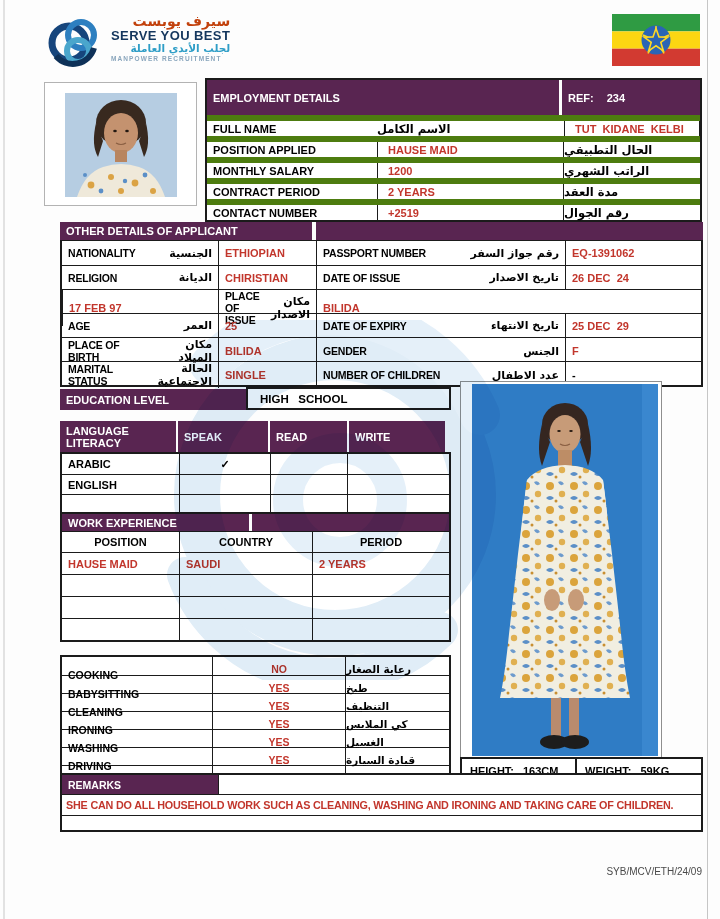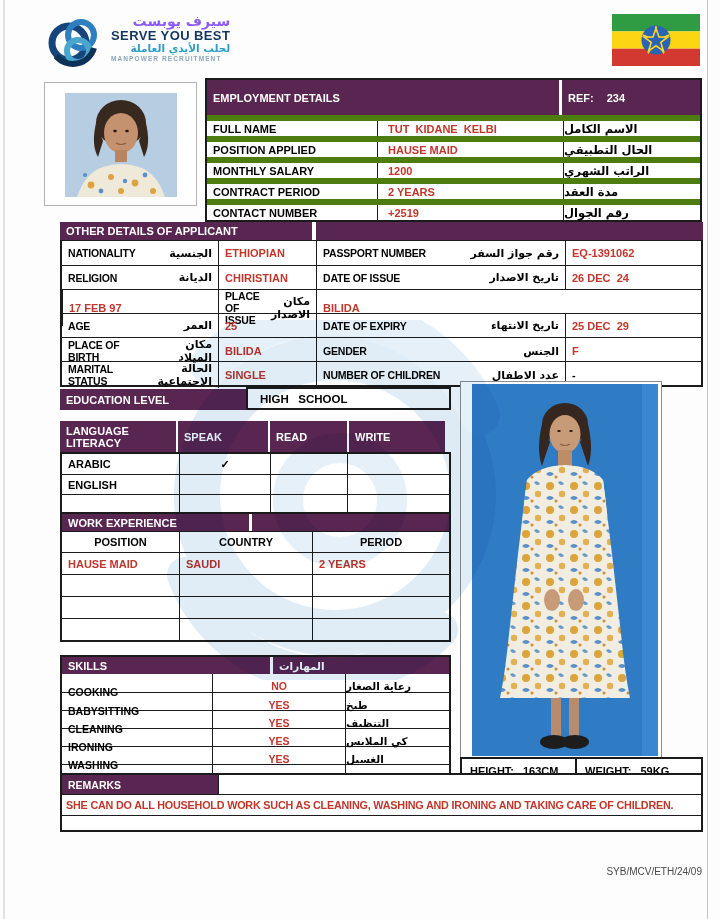--- a/index.html
+++ b/index.html
@@ -7,21 +7,21 @@
   .page { position:relative; width:720px; height:919px; background:#fdfdfd; margin:0 auto; overflow:hidden; }
   .ar { font-family:"DejaVu Sans","Liberation Sans",sans-serif; direction:rtl; }
   .pre { white-space:pre; }
   .red { color:#c2362c; }
   .purple { background:#592551; color:#fff; }
 
   
   .logo-wrap { position:absolute; left:44px; top:12px; display:flex; gap:7px; align-items:flex-start; }
   .logo-emblem { width:60px; height:60px; }
   .logo-text { display:flex; flex-direction:column; line-height:1.08; padding-top:2px; }
-  .logo-ar-name { color:#8b5cf6; font-weight:bold; font-size:14px; }
+  .logo-ar-name { color:#c2410c; font-weight:bold; font-size:14px; }
   .logo-name { color:#14365d; font-weight:bold; font-size:13px; letter-spacing:.4px; }
   .logo-ar-tag { color:#2f9ec7; font-size:10.5px; font-weight:bold; }
   .logo-tag { color:#8aa6bd; font-size:6.5px; letter-spacing:1.1px; font-weight:bold; margin-top:1px; }
   .flag { position:absolute; left:612px; top:14px; width:88px; height:52px; }
 
   
   .photo-sm-box { position:absolute; left:44px; top:82px; width:153px; height:124px; background:#fff; border:1px solid #b3b3b3; }
   .photo-sm { position:absolute; left:20px; top:10px; width:112px; height:104px; }
 
   
@@ -184,22 +184,22 @@
   <div class="emp">
     <div class="emp-head">
       <div class="hcell purple c1">EMPLOYMENT DETAILS</div>
       <div class="hcell purple c2">
         <span>REF:</span>
         <span style="margin-left:13px">234</span>
       </div>
     </div>
     <div class="emp-row">
       <div class="cell el">FULL NAME</div>
+      <div class="cell ea ar">الاسم الكامل</div>
       <div class="cell ev red pre">TUT  KIDANE  KELBI</div>
-      <div class="cell ea ar">الاسم الكامل</div>
     </div>
     <div class="emp-row">
       <div class="cell el">POSITION APPLIED</div>
       <div class="cell ev red pre">HAUSE MAID</div>
       <div class="cell ea ar">الحال التطبيقي</div>
     </div>
     <div class="emp-row">
       <div class="cell el">MONTHLY SALARY</div>
       <div class="cell ev red pre">1200</div>
       <div class="cell ea ar">الراتب الشهري</div>
@@ -351,24 +351,20 @@
       <div></div>
     </div>
     <div class="we-row">
       <div></div>
       <div></div>
       <div></div>
     </div>
   </div>
 
   <div class="sk">
-    <div class="sk-bar">
-      <div class="hcell purple c1">SKILLS</div>
-      <div class="hcell purple c2 ar">المهارات</div>
-    </div>
     <div class="sk-row">
       <div class="sl">COOKING</div>
       <div class="sv red">NO</div>
       <div class="sa ar">رعاية الصغار</div>
     </div>
     <div class="sk-row">
       <div class="sl">BABYSITTING</div>
       <div class="sv red">YES</div>
       <div class="sa ar">طبخ</div>
     </div>

